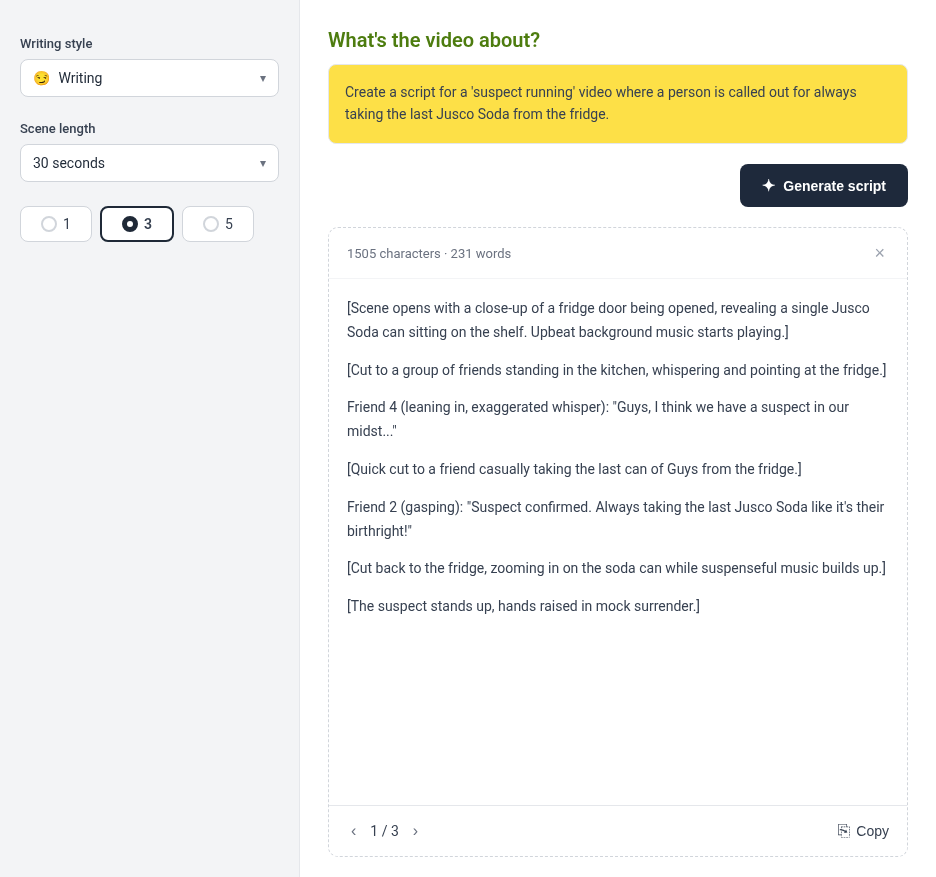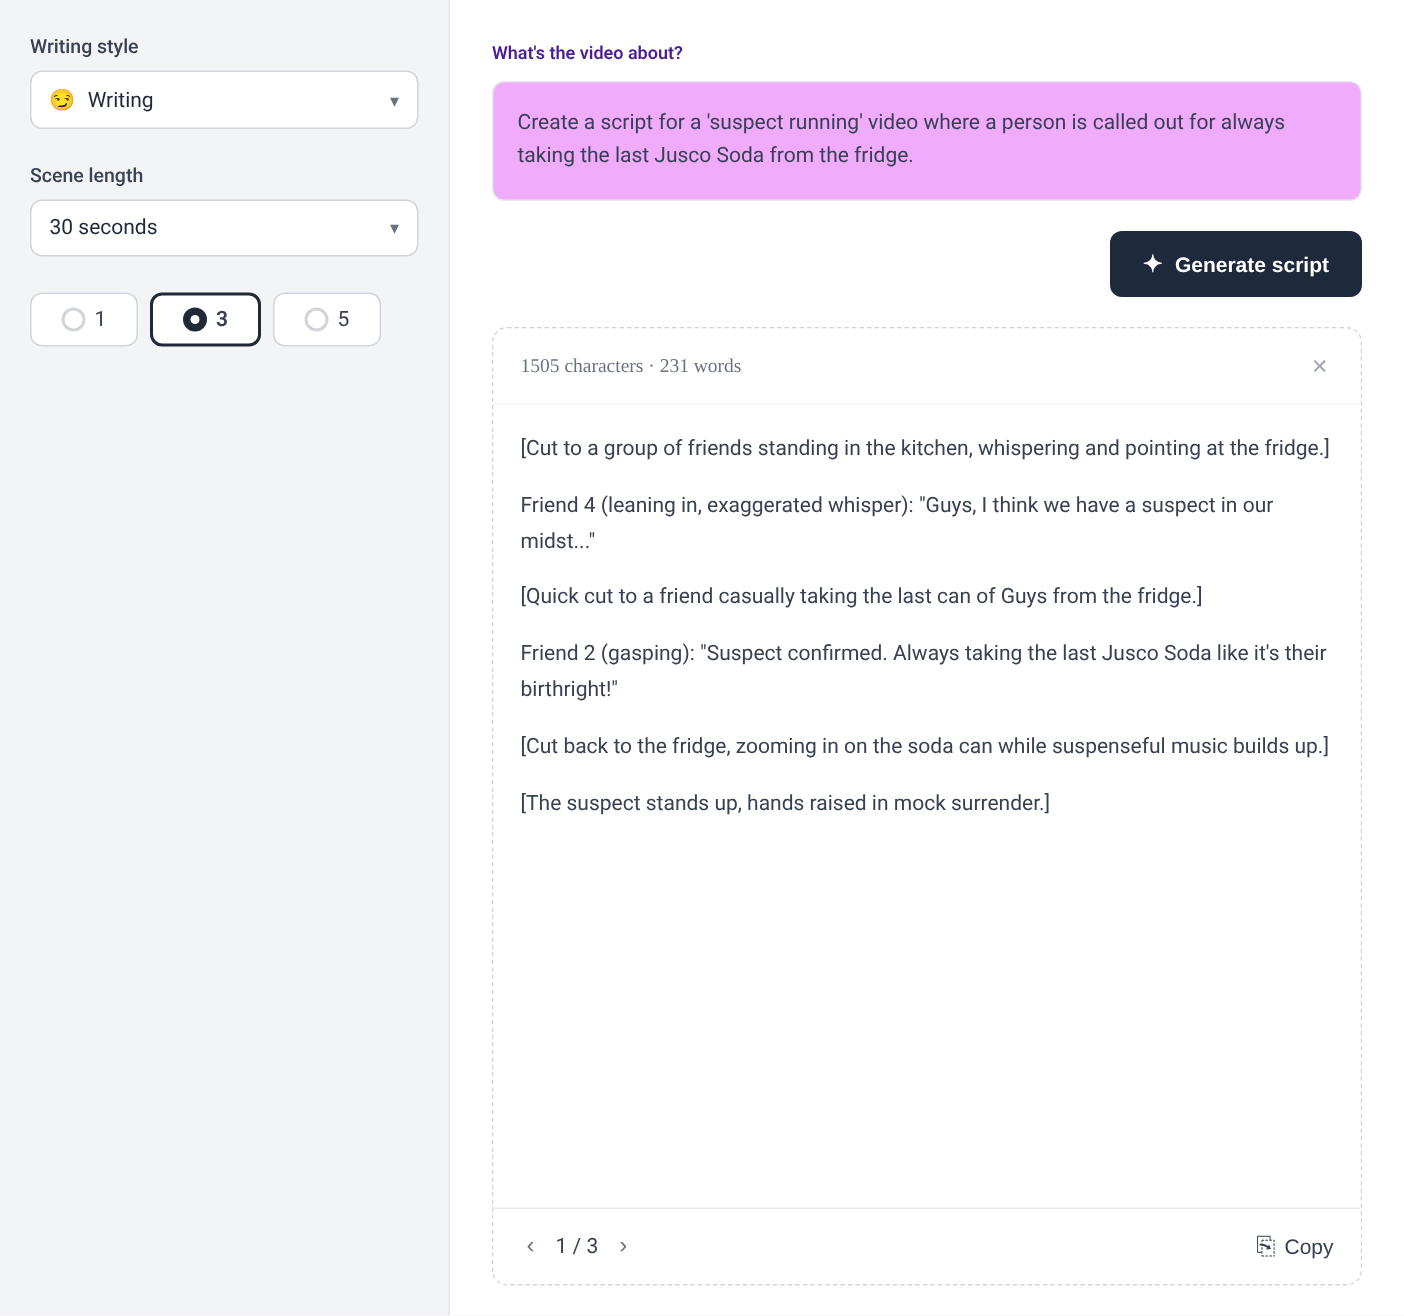--- a/index.html
+++ b/index.html
@@ -27,20 +27,21 @@
       gap: 20px;
     }
     .field-label {
       font-size: 13px;
       color: #374151;
       font-weight: 500;
       margin-bottom: 8px;
     }
     .field-group {
       margin-bottom: 24px;
+      margin-top: 12px;
     }
     .select-wrapper {
       position: relative;
       background: #ffffff;
       border: 1px solid #d1d5db;
       border-radius: 8px;
       padding: 10px 36px 10px 12px;
       cursor: pointer;
       display: flex;
       align-items: center;
@@ -99,27 +100,27 @@
     }
     .radio-option.selected .radio-circle::after {
       content: '';
       width: 6px;
       height: 6px;
       border-radius: 50%;
       background: #ffffff;
     }
     
     .section-title {
-      font-size: 12px;
+      font-size: 20px;
       font-weight: 600;
-      color: #4c1d95;
+      color: #4d7c0f;
       margin-bottom: 12px;
     }
     .video-description {
-      background: #f0abfc;
+      background: #fde047;
       border: 1px solid #e5e7eb;
       border-radius: 8px;
       padding: 16px;
       font-size: 14px;
       color: #374151;
       line-height: 1.6;
       min-height: 80px;
     }
     .generate-row {
       display: flex;
@@ -154,21 +155,20 @@
     .script-card-header {
       display: flex;
       align-items: center;
       justify-content: space-between;
       padding: 14px 18px;
       border-bottom: 1px solid #f3f4f6;
     }
     .script-meta {
       font-size: 13px;
       color: #6b7280;
-      font-family: Liberation Serif, serif;
     }
     .close-btn {
       background: none;
       border: none;
       cursor: pointer;
       color: #9ca3af;
       font-size: 18px;
       line-height: 1;
       padding: 2px 4px;
     }
@@ -278,20 +278,21 @@
     </button>
   </div>
 
   <div class="script-card">
     <div class="script-card-header">
       <span class="script-meta">1505 characters · 231 words</span>
       <button class="close-btn">×</button>
     </div>
     <div class="script-body">
 
+    <p>[Scene opens with a close-up of a fridge door being opened, revealing a single Jusco Soda can sitting on the shelf. Upbeat background music starts playing.]</p>
         <p>[Cut to a group of friends standing in the kitchen, whispering and pointing at the fridge.]</p>
         <p>Friend 4 (leaning in, exaggerated whisper): "Guys, I think we have a suspect in our midst..."</p>
         <p>[Quick cut to a friend casually taking the last can of Guys from the fridge.]</p>
         <p>Friend 2 (gasping): "Suspect confirmed. Always taking the last Jusco Soda like it's their birthright!"</p>
         <p>[Cut back to the fridge, zooming in on the soda can while suspenseful music builds up.]</p>
         <p>[The suspect stands up, hands raised in mock surrender.]</p>
       </div>
     <div class="script-card-footer">
       <div class="pagination">
         <button class="pagination-btn">‹</button>

